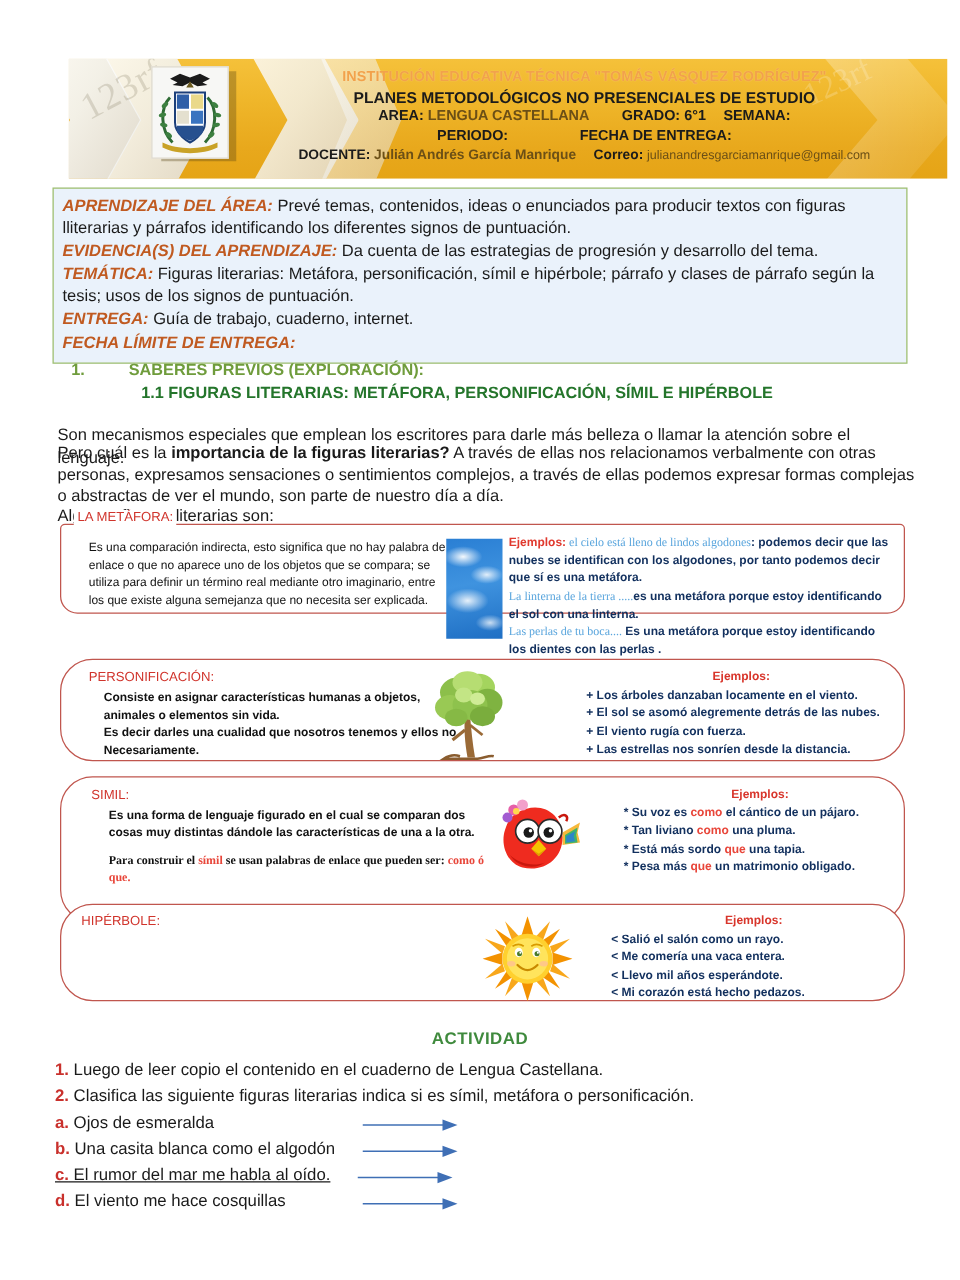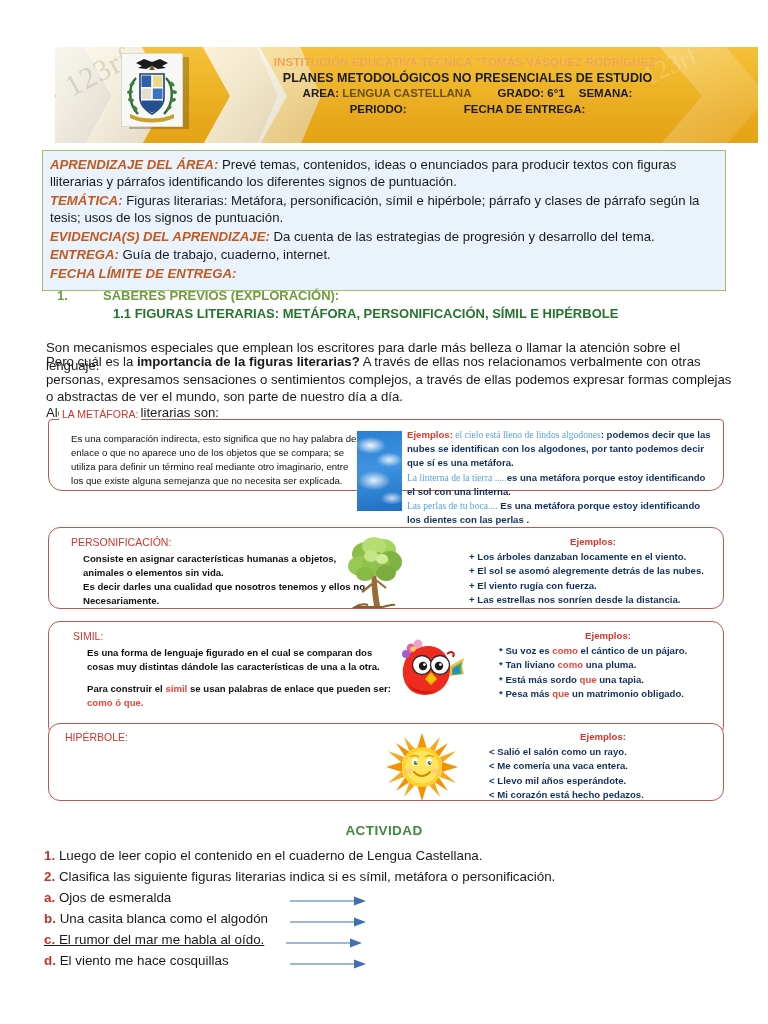--- a/index.html
+++ b/index.html
@@ -202,21 +202,21 @@
   .bt-2 { top: 353px; }
   .bt-3 { top: 404px; }
 
   
   .fig-card {
     position: absolute;
     left: 48px;
     width: 676px;
     box-sizing: border-box;
     border: 1.5px solid #c0564e;
-    border-radius: 12px;
+    border-radius: 26px;
     background: #ffffff;
   }
   .card-metafora      { top: 419px;  height: 72px;  border-radius: 4px 4px 14px 14px; }
   .card-personific    { top: 527px;  height: 82px; }
   .card-simil         { top: 621px;  height: 117px; }
   .card-hiperbole     { top: 723px;  height: 78px; }
 
   .fig-heading {
     position: absolute;
     font-size: 10.5px;
@@ -386,32 +386,37 @@
       <span>AREA:</span>
       <span class="ht-val">LENGUA CASTELLANA</span><span class="sp-lg"></span><span>GRADO:</span>
       <span class="ht-val-dark">6°1</span><span class="sp-md"></span><span>SEMANA:</span>
       <span class="ht-val"></span>
     </div>
     <div class="ht-row">
       <span>PERIODO:</span>
       <span class="ht-val"></span><span class="sp-xl"></span><span>FECHA DE ENTREGA:</span>
       <span class="ht-val"></span>
     </div>
+    <div class="ht-row-docente">
+      <span>DOCENTE:</span>
+      <span class="ht-val">Julián Andrés García Manrique</span><span class="sp-md"></span><span>Correo:</span>
+      <span class="ht-mail">julianandresgarciamanrique@gmail.com</span>
+    </div>
   </div>
 </div>
 
 <div class="info-box">
   <p class="info-line">
     <span class="info-label">APRENDIZAJE DEL ÁREA:</span><span> Prevé temas, contenidos, ideas o enunciados para producir textos con figuras lliterarias y párrafos identificando los diferentes signos de puntuación.</span>
   </p>
   <p class="info-line">
-    <span class="info-label">TEMÁTICA:</span><span> Figuras literarias: Metáfora, personificación, símil e hipérbole; párrafo y clases de párrafo según la tesis; usos de los signos de puntuación.</span>
+    <span class="info-label">EVIDENCIA(S) DEL APRENDIZAJE:</span><span> Da cuenta de las estrategias de progresión y desarrollo del tema.</span>
   </p>
   <p class="info-line">
-    <span class="info-label">EVIDENCIA(S) DEL APRENDIZAJE:</span><span> Da cuenta de las estrategias de progresión y desarrollo del tema.</span>
+    <span class="info-label">TEMÁTICA:</span><span> Figuras literarias: Metáfora, personificación, símil e hipérbole; párrafo y clases de párrafo según la tesis; usos de los signos de puntuación.</span>
   </p>
   <p class="info-line">
     <span class="info-label">ENTREGA:</span><span> Guía de trabajo, cuaderno, internet.</span>
   </p>
   <p class="info-line">
     <span class="info-label">FECHA LÍMITE DE ENTREGA:</span><span></span>
   </p>
 </div>
 
 <div class="sec-num">1.</div>
@@ -464,21 +469,21 @@
       <ellipse cx="27" cy="40" rx="9" ry="7" fill="#86b945"></ellipse>
       <ellipse cx="33" cy="22" rx="7" ry="6" fill="#c3e585"></ellipse>
       <ellipse cx="44" cy="25" rx="6" ry="5" fill="#cfec96"></ellipse>
     </g>
   </svg>
 </div>
 
 <div class="fig-card card-simil">
   <div class="fig-heading" style="left:24px; top:8px;">SIMIL:</div>
   <div class="fig-left" style="left:38px; top:24px; width:300px;">Es una forma de lenguaje figurado en el cual se comparan dos cosas muy distintas dándole las características de una a la otra.</div>
-  <div class="fig-left" style="left:38px; top:60px; width:310px;">
+  <div class="fig-left" style="left:38px; top:60px; width:310px;font-family:Liberation Serif, serif;">
     <span>Para construir el </span><span class="kw-red">símil</span><span> se usan palabras de enlace que pueden ser:</span>
     <span class="kw-red">como ó que.</span>
   </div>
   <div class="fig-right" style="left:450px; top:7px; width:218px;">
     <span class="ej-label-center">Ejemplos:</span>
     <span><span>* Su voz es </span><span class="kw-red">como</span><span> el cántico de un pájaro.</span></span><br>
     <span><span>* Tan liviano </span><span class="kw-red">como</span><span> una pluma.</span></span><br>
     <span><span>* Está más sordo </span><span class="kw-red">que</span><span> una tapia.</span></span><br>
     <span><span>* Pesa más </span><span class="kw-red">que</span><span> un matrimonio obligado.</span></span>
   </div>

